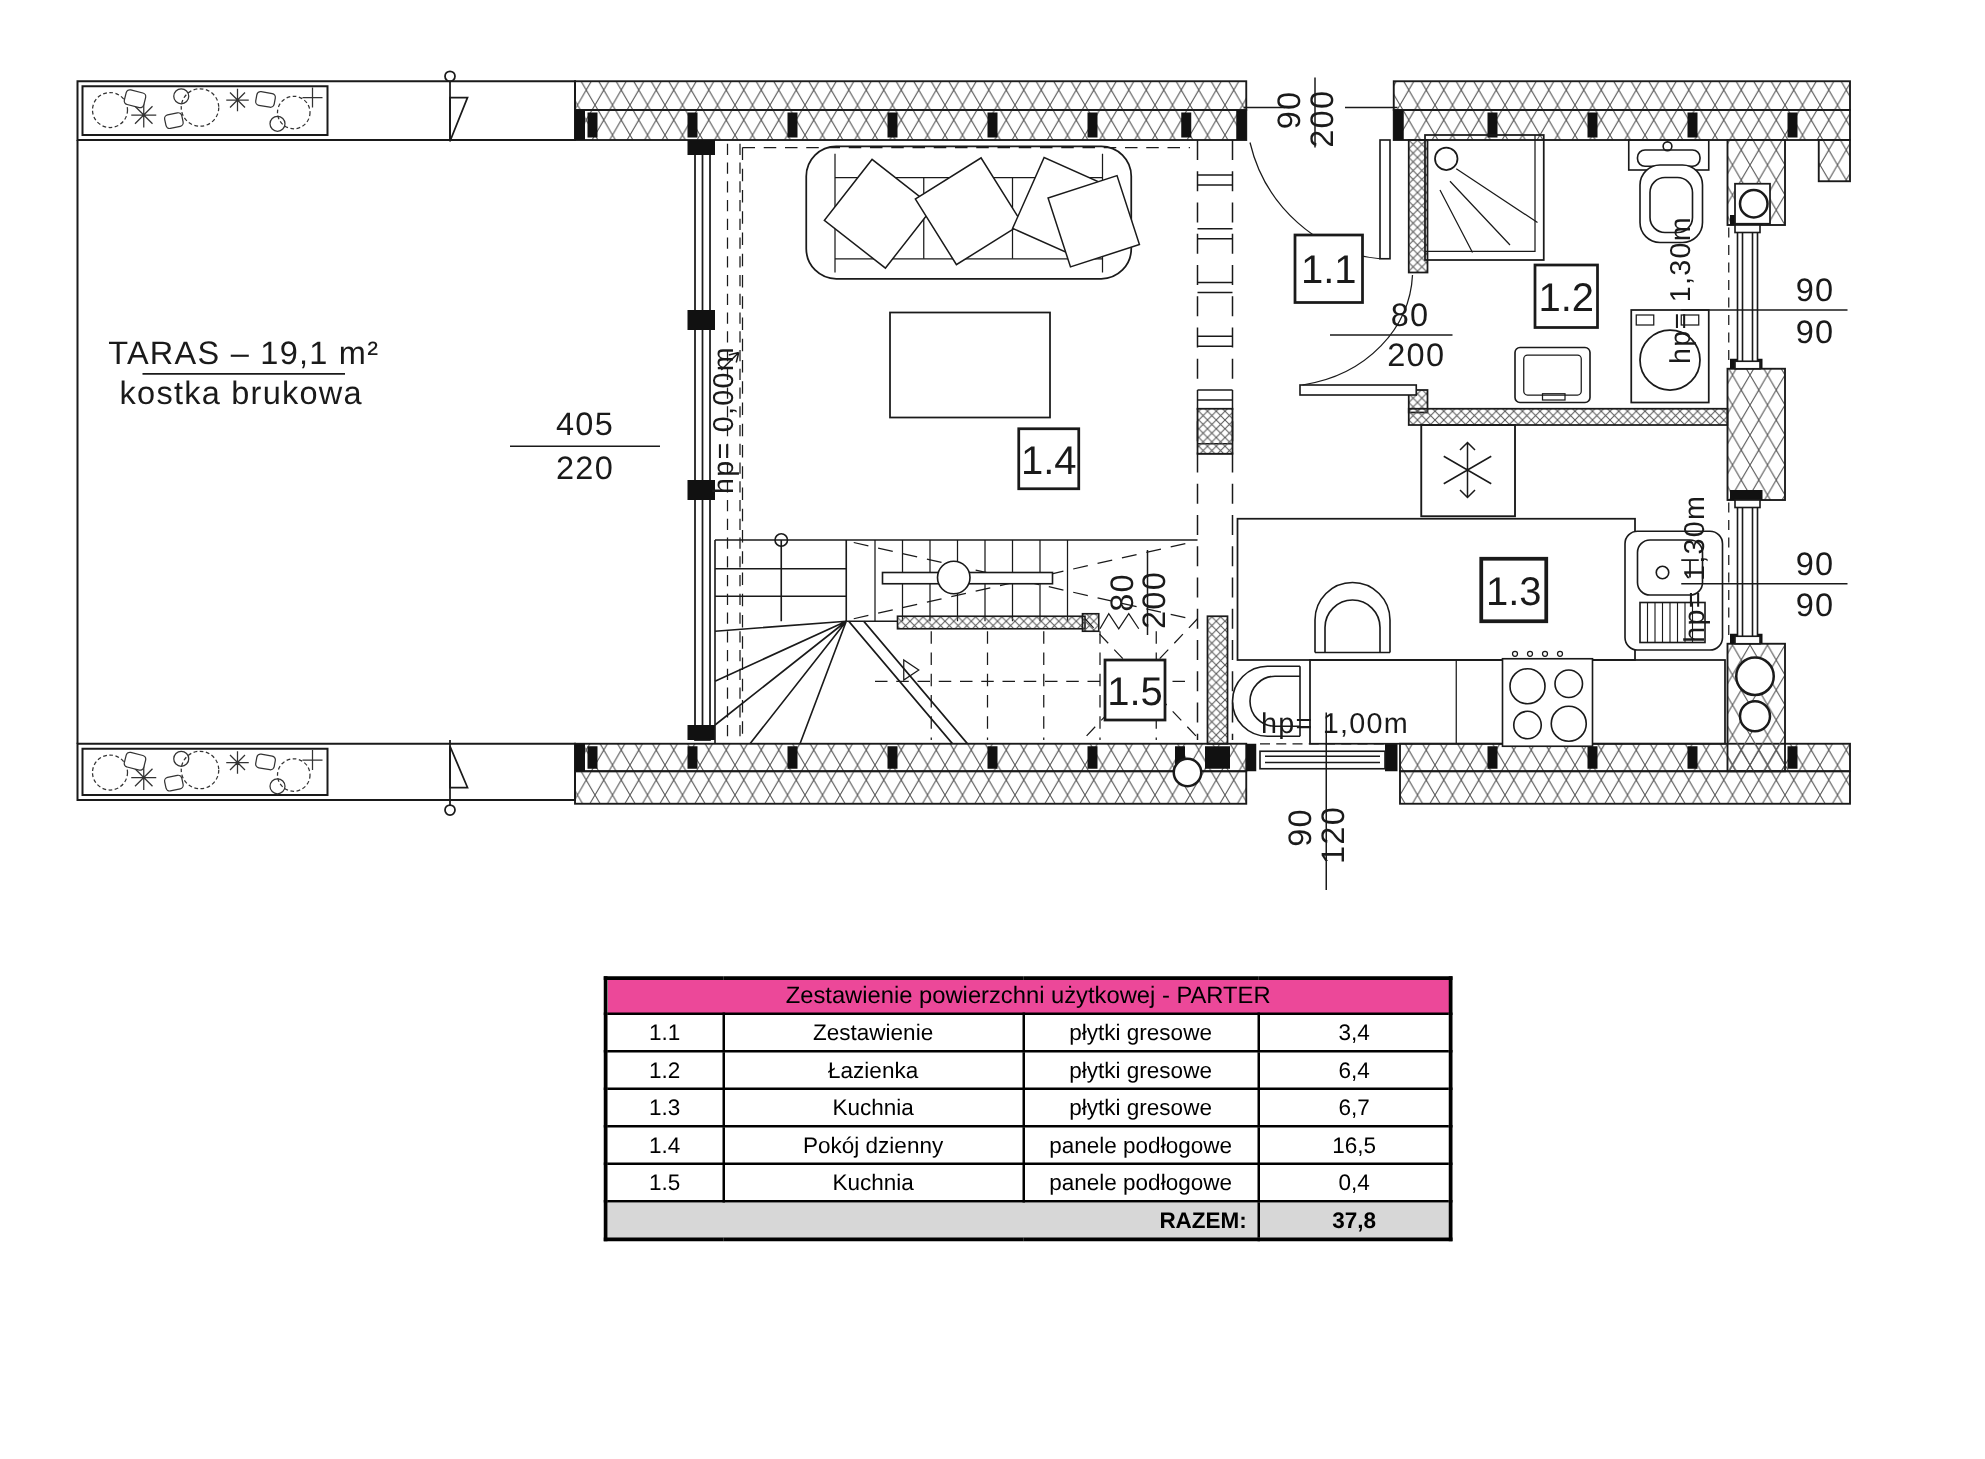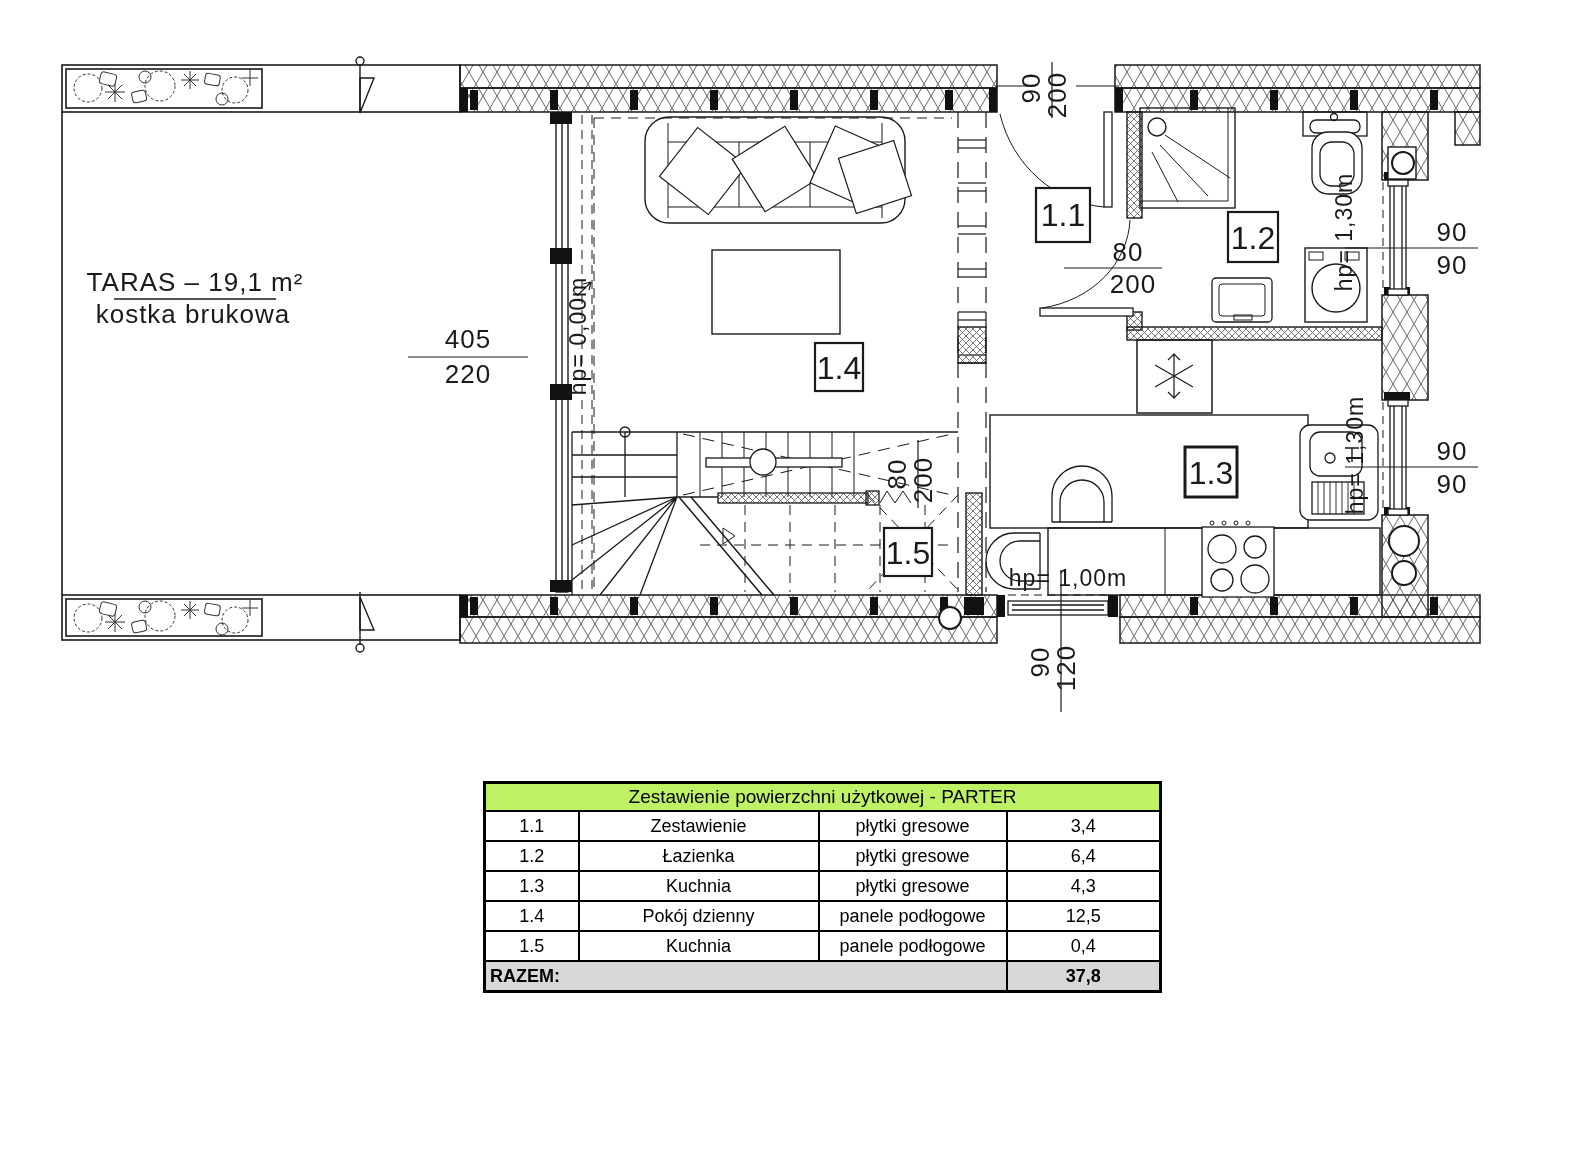--- a/index.html
+++ b/index.html
@@ -11,25 +11,25 @@
   .t-room{font-size:32px;}
   .t-hp{font-size:23px;letter-spacing:1px;}
   .t-taras{font-size:26px;letter-spacing:1px;}
 
   .area-table{position:absolute;left:483px;top:781px;width:676px;}
   table{border-collapse:collapse;width:100%;table-layout:fixed;
         font-size:18px;color:#000;}
   td,th{border:2px solid #000;text-align:center;vertical-align:middle;
         padding:2px 4px;font-weight:normal;overflow:hidden;}
   table{border:3px solid #000;}
-  .tt-title{height:24px;background:#bef264;font-size:19px;}
+  .tt-title{height:24px;background:#ec4899;font-size:19px;}
   .tt-head td{height:106px;background:#d7d7d7;}
   .tt-row td{height:24px;background:#fff;}
   .tt-total td{height:24px;background:#d7d7d7;font-weight:bold;}
-  .tt-total .lbl{text-align:left;padding-right:8px;}
+  .tt-total .lbl{text-align:right;padding-right:8px;}
   .col1{width:94px;}.col2{width:240px;}.col3{width:188px;}.col4{width:154px;}
 </style>
 </head>
 <body>
 
 <div class="page">
 
 <svg width="1588" height="760" viewBox="0 0 1588 760">
   <defs>
     <pattern id="insul" width="14" height="24" patternUnits="userSpaceOnUse">
@@ -416,27 +416,27 @@
     <tr class="tt-row">
       <td>1.2</td>
       <td>Łazienka</td>
       <td>płytki gresowe</td>
       <td>6,4</td>
     </tr>
     <tr class="tt-row">
       <td>1.3</td>
       <td>Kuchnia</td>
       <td>płytki gresowe</td>
-      <td>4,3</td>
+      <td>6,7</td>
     </tr>
     <tr class="tt-row">
       <td>1.4</td>
       <td>Pokój dzienny</td>
       <td>panele podłogowe</td>
-      <td>12,5</td>
+      <td>16,5</td>
     </tr>
     <tr class="tt-row">
       <td>1.5</td>
       <td>Kuchnia</td>
       <td>panele podłogowe</td>
       <td>0,4</td>
     </tr>
     <tr class="tt-total">
       <td colspan="3" class="lbl">RAZEM:</td>
       <td>37,8</td>

